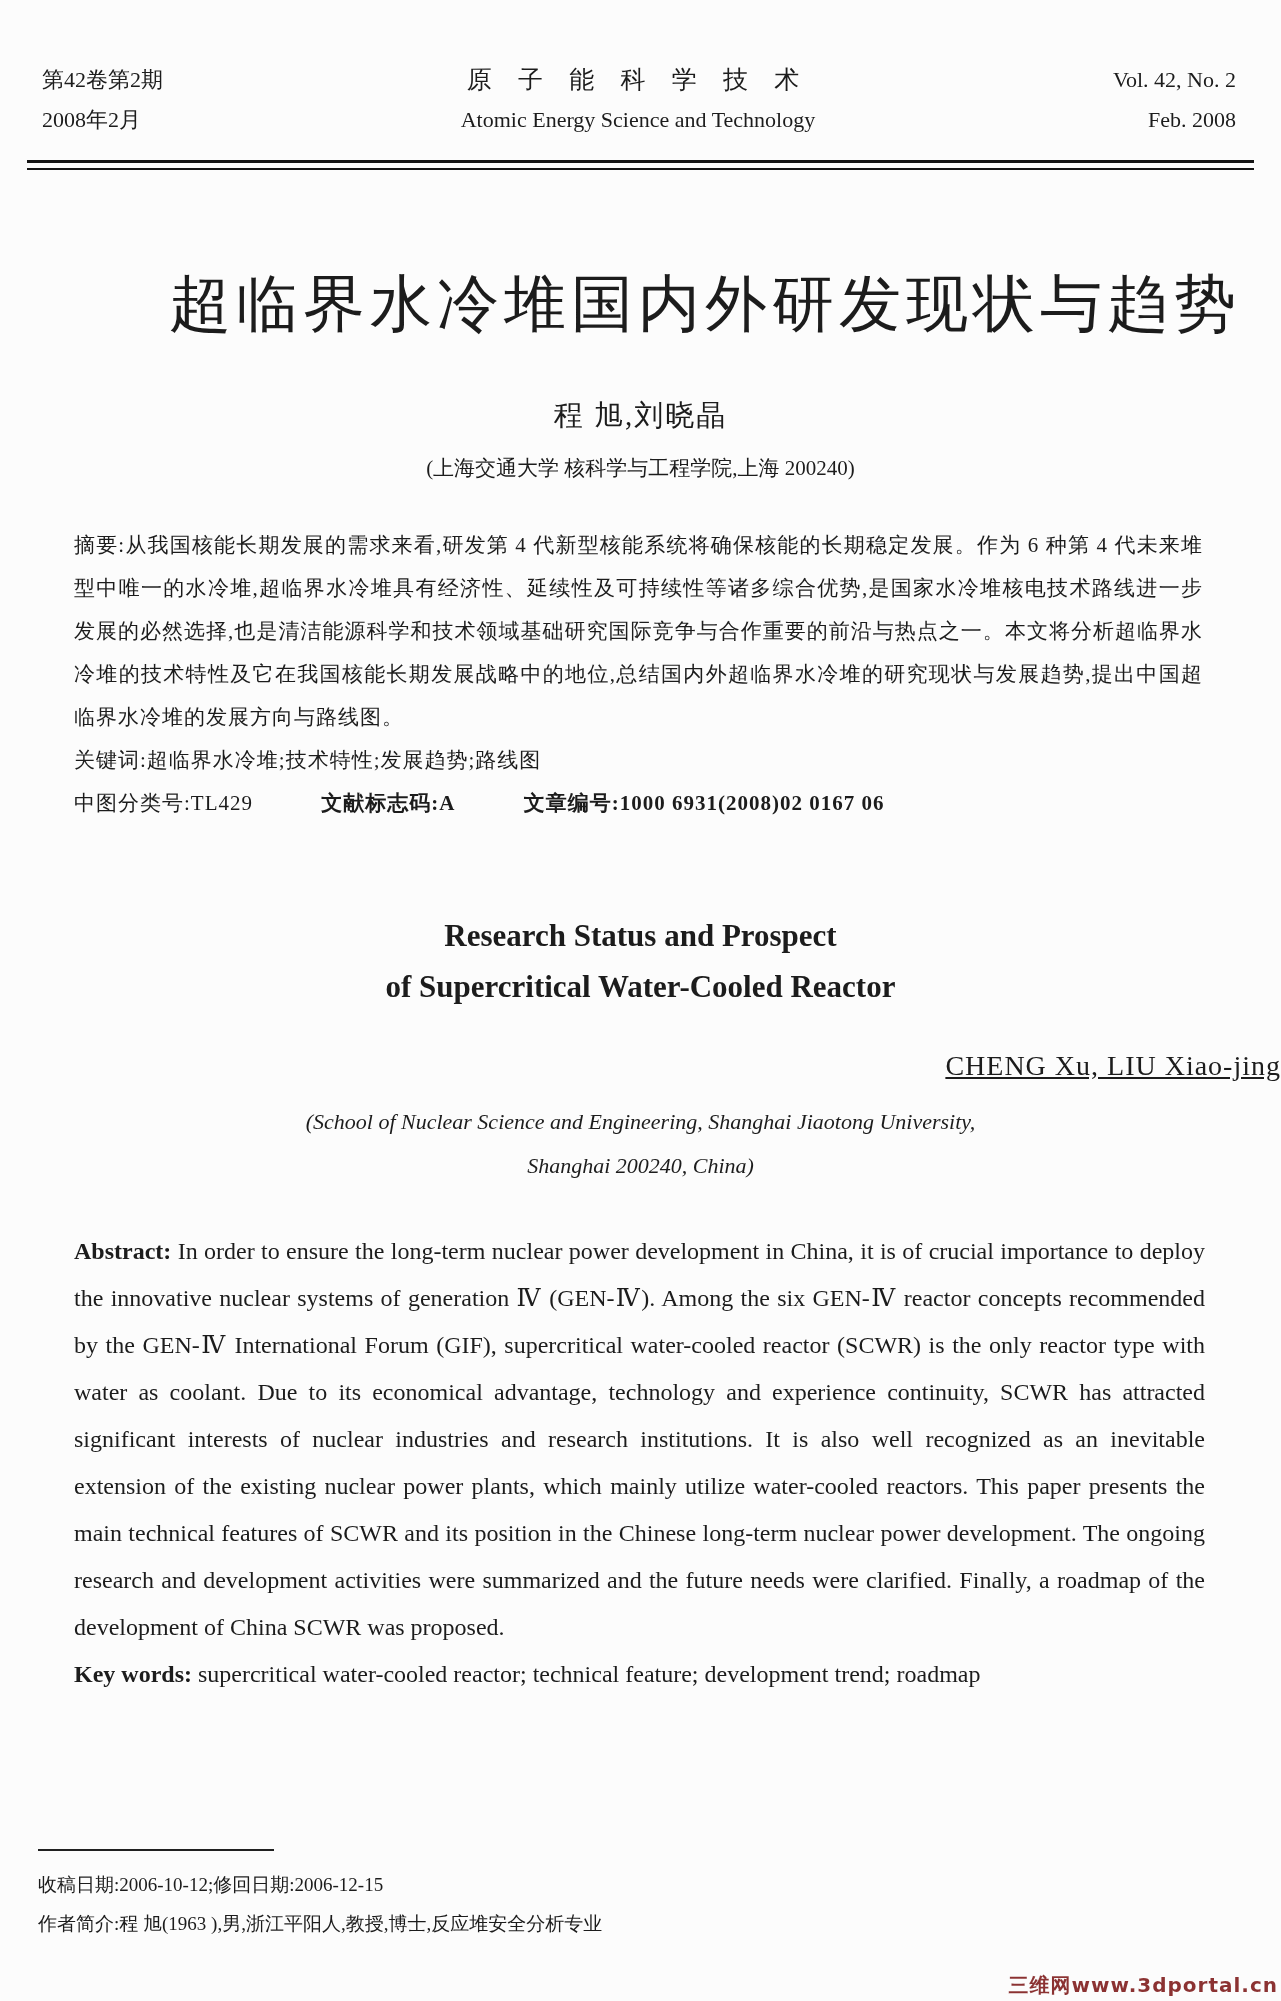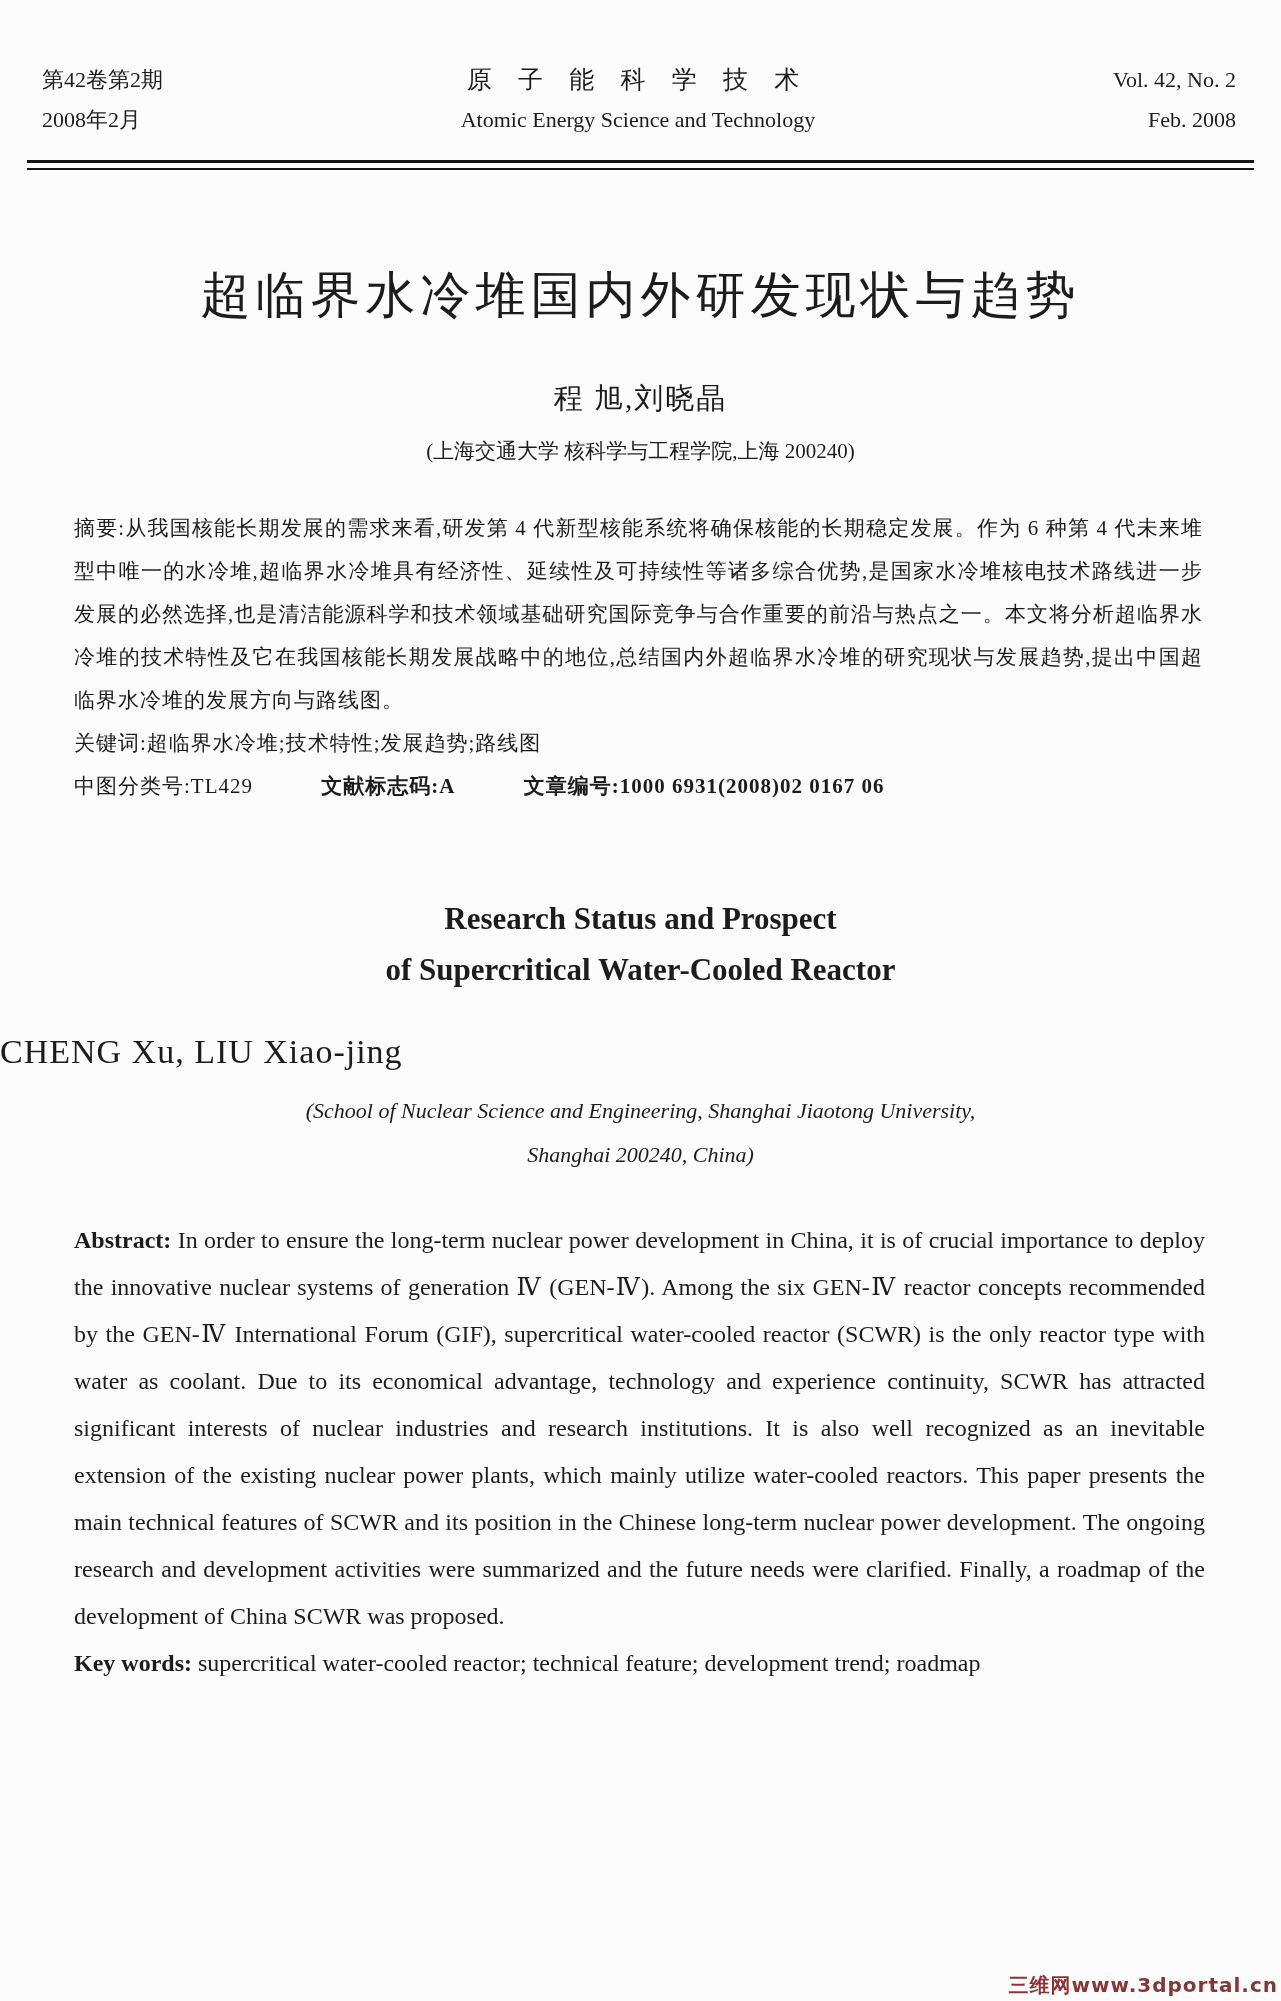--- a/index.html
+++ b/index.html
@@ -21,37 +21,37 @@
   .mast-col.right { text-align: right; }
   .journal-cn { font-size: 25px; letter-spacing: 10px; }
   .double-rule {
     margin: 20px 27px 0 27px;
     height: 5px;
     border-top: 3px solid #141414;
     border-bottom: 2px solid #141414;
   }
   
   .title-cn {
-    text-align: center; font-size: 50px; font-weight: 500;
+    text-align: right; font-size: 62px; font-weight: 500;
     letter-spacing: 5px; margin: 92px 40px 0 40px;
   }
   .authors-cn { text-align: center; font-size: 29px; margin-top: 50px; letter-spacing: 2px; }
   .affiliation-cn { text-align: center; font-size: 21px; margin-top: 18px; }
   
   .cn-block {
     margin: 42px 78px 0 74px;
     font-size: 21px; line-height: 43px;
     text-align: justify; letter-spacing: 1px;
   }
   .cn-line { margin: 0 78px 0 74px; font-size: 21px; line-height: 43px; letter-spacing: 1px; }
   .classification .seg { display: inline-block; }
   .classification .seg + .seg { margin-left: 62px; font-weight: bold; }
   
   .title-en { text-align: center; font-size: 31px; font-weight: 700; line-height: 51px; margin-top: 85px; }
-  .authors-en { text-align: left; font-size: 34px; margin-top: 38px; letter-spacing: 1px; }
+  .authors-en { text-align: right; font-size: 28px; margin-top: 38px; letter-spacing: 1px; text-decoration: underline; }
   .affiliation-en { text-align: center; font-style: italic; font-size: 22px; line-height: 44px; margin-top: 18px; }
   
   .en-block {
     margin: 40px 76px 0 74px;
     font-size: 24px; line-height: 47px;
     text-align: justify;
   }
   .en-keywords { margin: 0 76px 0 74px; font-size: 24px; line-height: 47px; text-align: justify; }
   .label-bold { font-weight: 700; }
   
@@ -113,16 +113,21 @@
     <div>(School of Nuclear Science and Engineering, Shanghai Jiaotong University,</div>
     <div>Shanghai 200240, China)</div>
   </div>
 
   <p class="en-block"><span class="label-bold">Abstract:</span>
     <span>In order to ensure the long-term nuclear power development in China, it is of crucial importance to deploy the innovative nuclear systems of generation Ⅳ (GEN-Ⅳ). Among the six GEN-Ⅳ reactor concepts recommended by the GEN-Ⅳ International Forum (GIF), supercritical water-cooled reactor (SCWR) is the only reactor type with water as coolant. Due to its economical advantage, technology and experience continuity, SCWR has attracted significant interests of nuclear industries and research institutions. It is also well recognized as an inevitable extension of the existing nuclear power plants, which mainly utilize water-cooled reactors. This paper presents the main technical features of SCWR and its position in the Chinese long-term nuclear power development. The ongoing research and development activities were summarized and the future needs were clarified. Finally, a roadmap of the development of China SCWR was proposed.</span></p>
 
   <p class="en-keywords"><span class="label-bold">Key words:</span>
     <span>supercritical water-cooled reactor; technical feature; development trend; roadmap</span></p>
 
+  <div class="footnote">
+    <div class="footnote-rule"></div>
+    <div>收稿日期:2006-10-12;修回日期:2006-12-15</div>
+    <div>作者简介:程 旭(1963 ),男,浙江平阳人,教授,博士,反应堆安全分析专业</div>
+  </div>
 
   <div class="watermark">三维网www.3dportal.cn</div>
 
 </div>
 
 </body></html>

